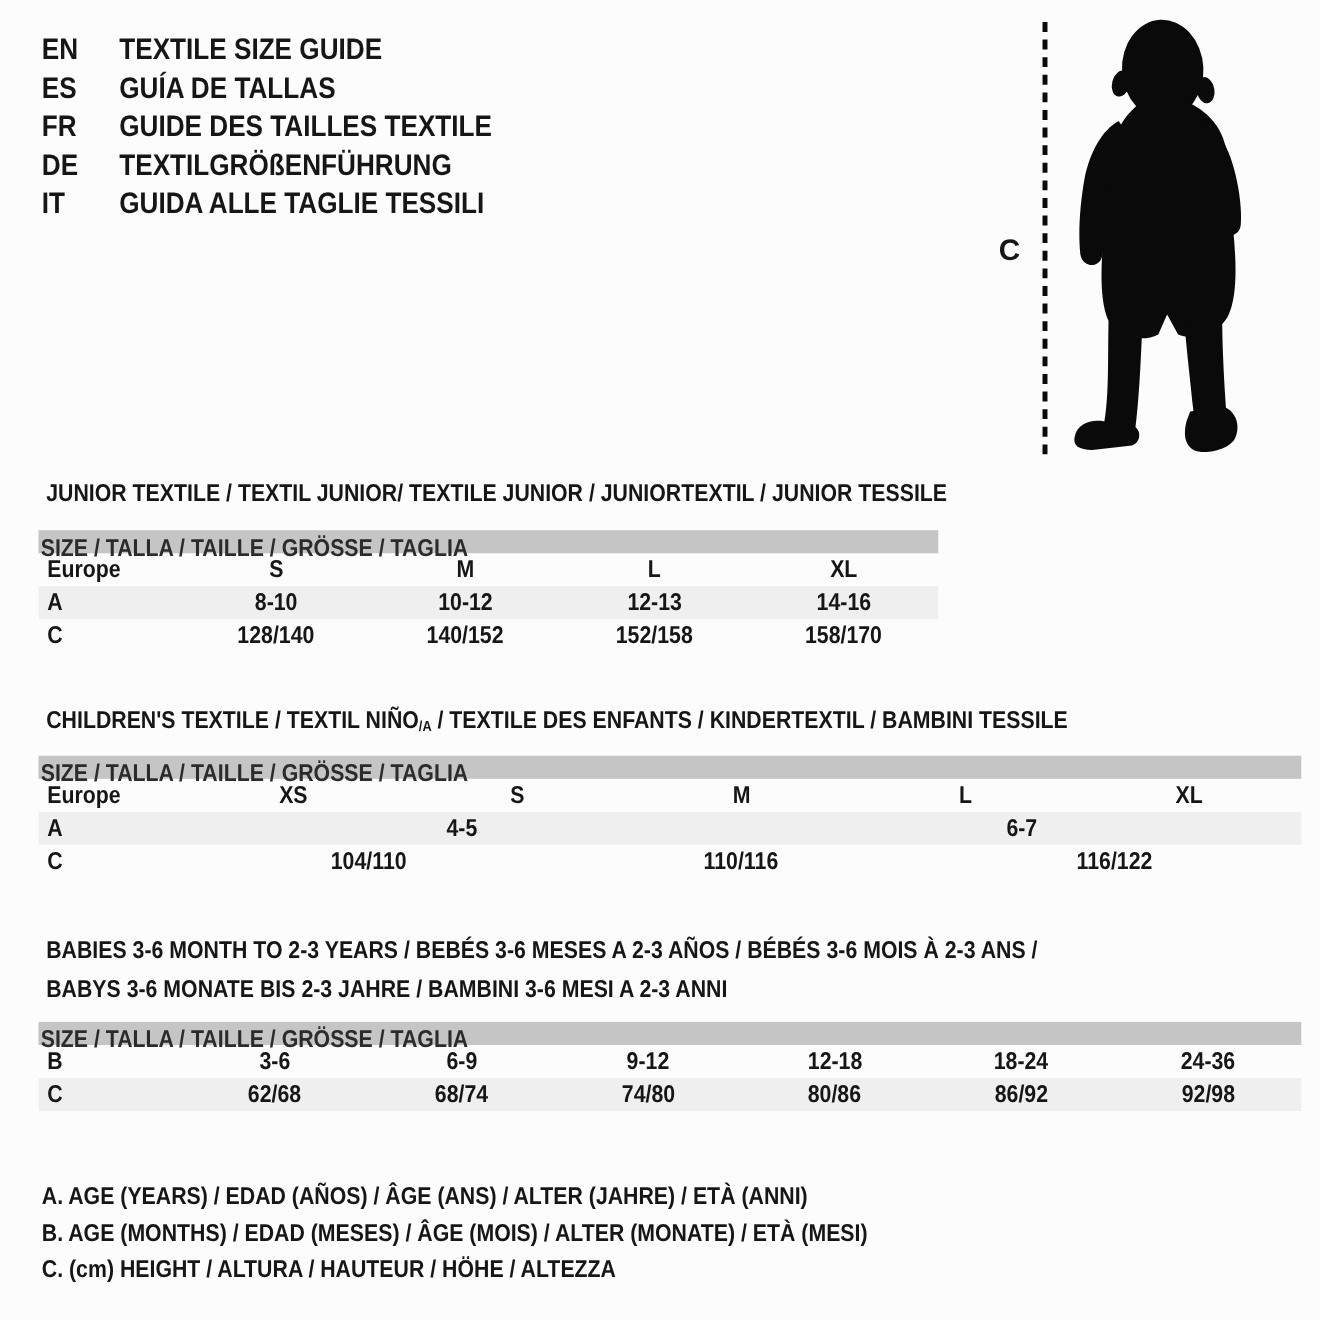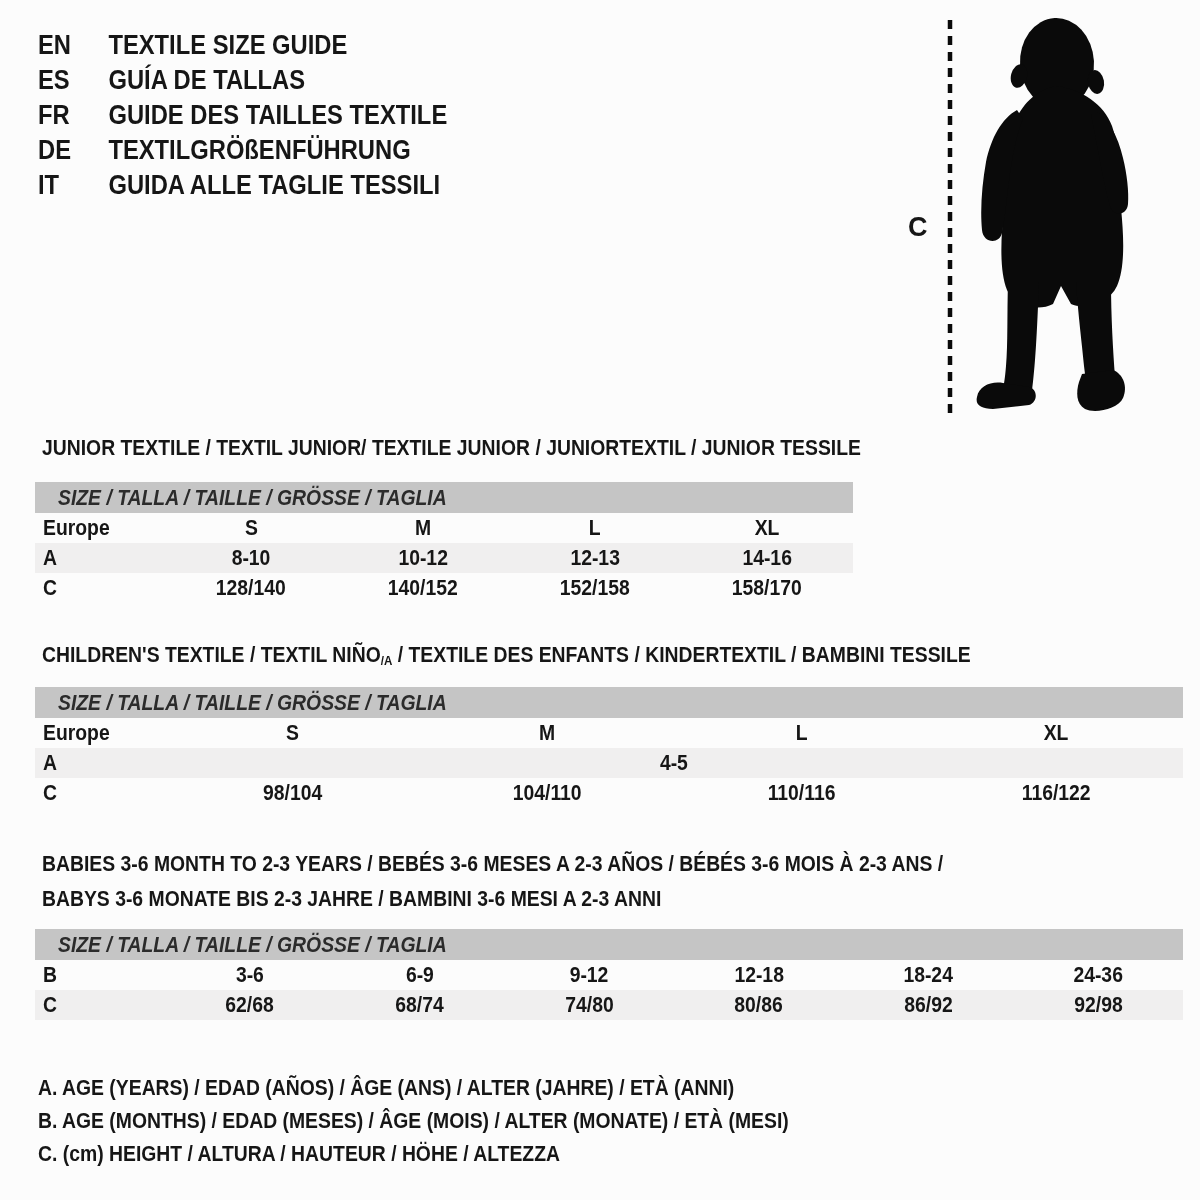--- a/index.html
+++ b/index.html
@@ -26,22 +26,22 @@
   .figure-label{position:absolute;left:908px;top:212px;font-size:27px;}
 
   
   .sec-title{position:absolute;left:42px;font-size:22px;line-height:22px;white-space:nowrap;}
   .sec-title .sub{font-size:0.60em;vertical-align:-0.22em;letter-spacing:0;}
   .two-line{line-height:35px;}
 
   
   .size-table{position:absolute;left:35px;}
   .tbar{
-    height:31px;line-height:31px;background:var(--bar-gray,#c5c5c5);
-    padding-left:23px;font-size:22px;color:#2b2b2b;white-space:nowrap;box-sizing:border-box;font-style:italic;
+    height:21px;line-height:31px;background:var(--bar-gray,#c5c5c5);
+    padding-left:2px;font-size:22px;color:#2b2b2b;white-space:nowrap;box-sizing:border-box;
   }
   .trow{display:flex;height:30px;line-height:30px;font-size:22px;}
   .trow.alt{background:var(--row-alt,#f0efef);}
   .tlabel{width:130px;padding-left:8px;box-sizing:border-box;white-space:nowrap;}
   .tcell{flex:1;text-align:center;white-space:nowrap;}
 
   
   .legend{position:absolute;left:38px;top:1071px;font-size:22px;line-height:33px;white-space:nowrap;}
 </style>
 </head>
@@ -124,32 +124,33 @@
       <div class="tcell"><span class="cx-c">152/158</span></div>
       <div class="tcell"><span class="cx-c">158/170</span></div>
     </div>
   </div>
 
   <div class="sec-title blk-cx" style="top:644px;"><span>CHILDREN'S TEXTILE / TEXTIL NIÑO</span><span class="sub">/A</span><span> / TEXTILE DES ENFANTS / KINDERTEXTIL / BAMBINI TESSILE</span></div>
   <div class="size-table" style="top:687px;width:1148px;">
     <div class="tbar"><span class="cx-l">SIZE / TALLA / TAILLE / GRÖSSE / TAGLIA</span></div>
     <div class="trow">
       <div class="tlabel"><span class="cx-l">Europe</span></div>
+      <div class="tcell"><span class="cx-c">XS</span></div>
       <div class="tcell"><span class="cx-c">S</span></div>
       <div class="tcell"><span class="cx-c">M</span></div>
       <div class="tcell"><span class="cx-c">L</span></div>
       <div class="tcell"><span class="cx-c">XL</span></div>
     </div>
     <div class="trow alt">
       <div class="tlabel"><span class="cx-l">A</span></div>
       <div class="tcell"><span class="cx-c">4-5</span></div>
+      <div class="tcell"><span class="cx-c">6-7</span></div>
     </div>
     <div class="trow">
       <div class="tlabel"><span class="cx-l">C</span></div>
-      <div class="tcell"><span class="cx-c">98/104</span></div>
       <div class="tcell"><span class="cx-c">104/110</span></div>
       <div class="tcell"><span class="cx-c">110/116</span></div>
       <div class="tcell"><span class="cx-c">116/122</span></div>
     </div>
   </div>
 
   <div class="sec-title two-line blk-cx" style="top:846px;">
     <div>BABIES 3-6 MONTH TO 2-3 YEARS / BEBÉS 3-6 MESES A 2-3 AÑOS / BÉBÉS 3-6 MOIS À 2-3 ANS /</div>
     <div>BABYS 3-6 MONATE BIS 2-3 JAHRE / BAMBINI 3-6 MESI A 2-3 ANNI</div>
   </div>

